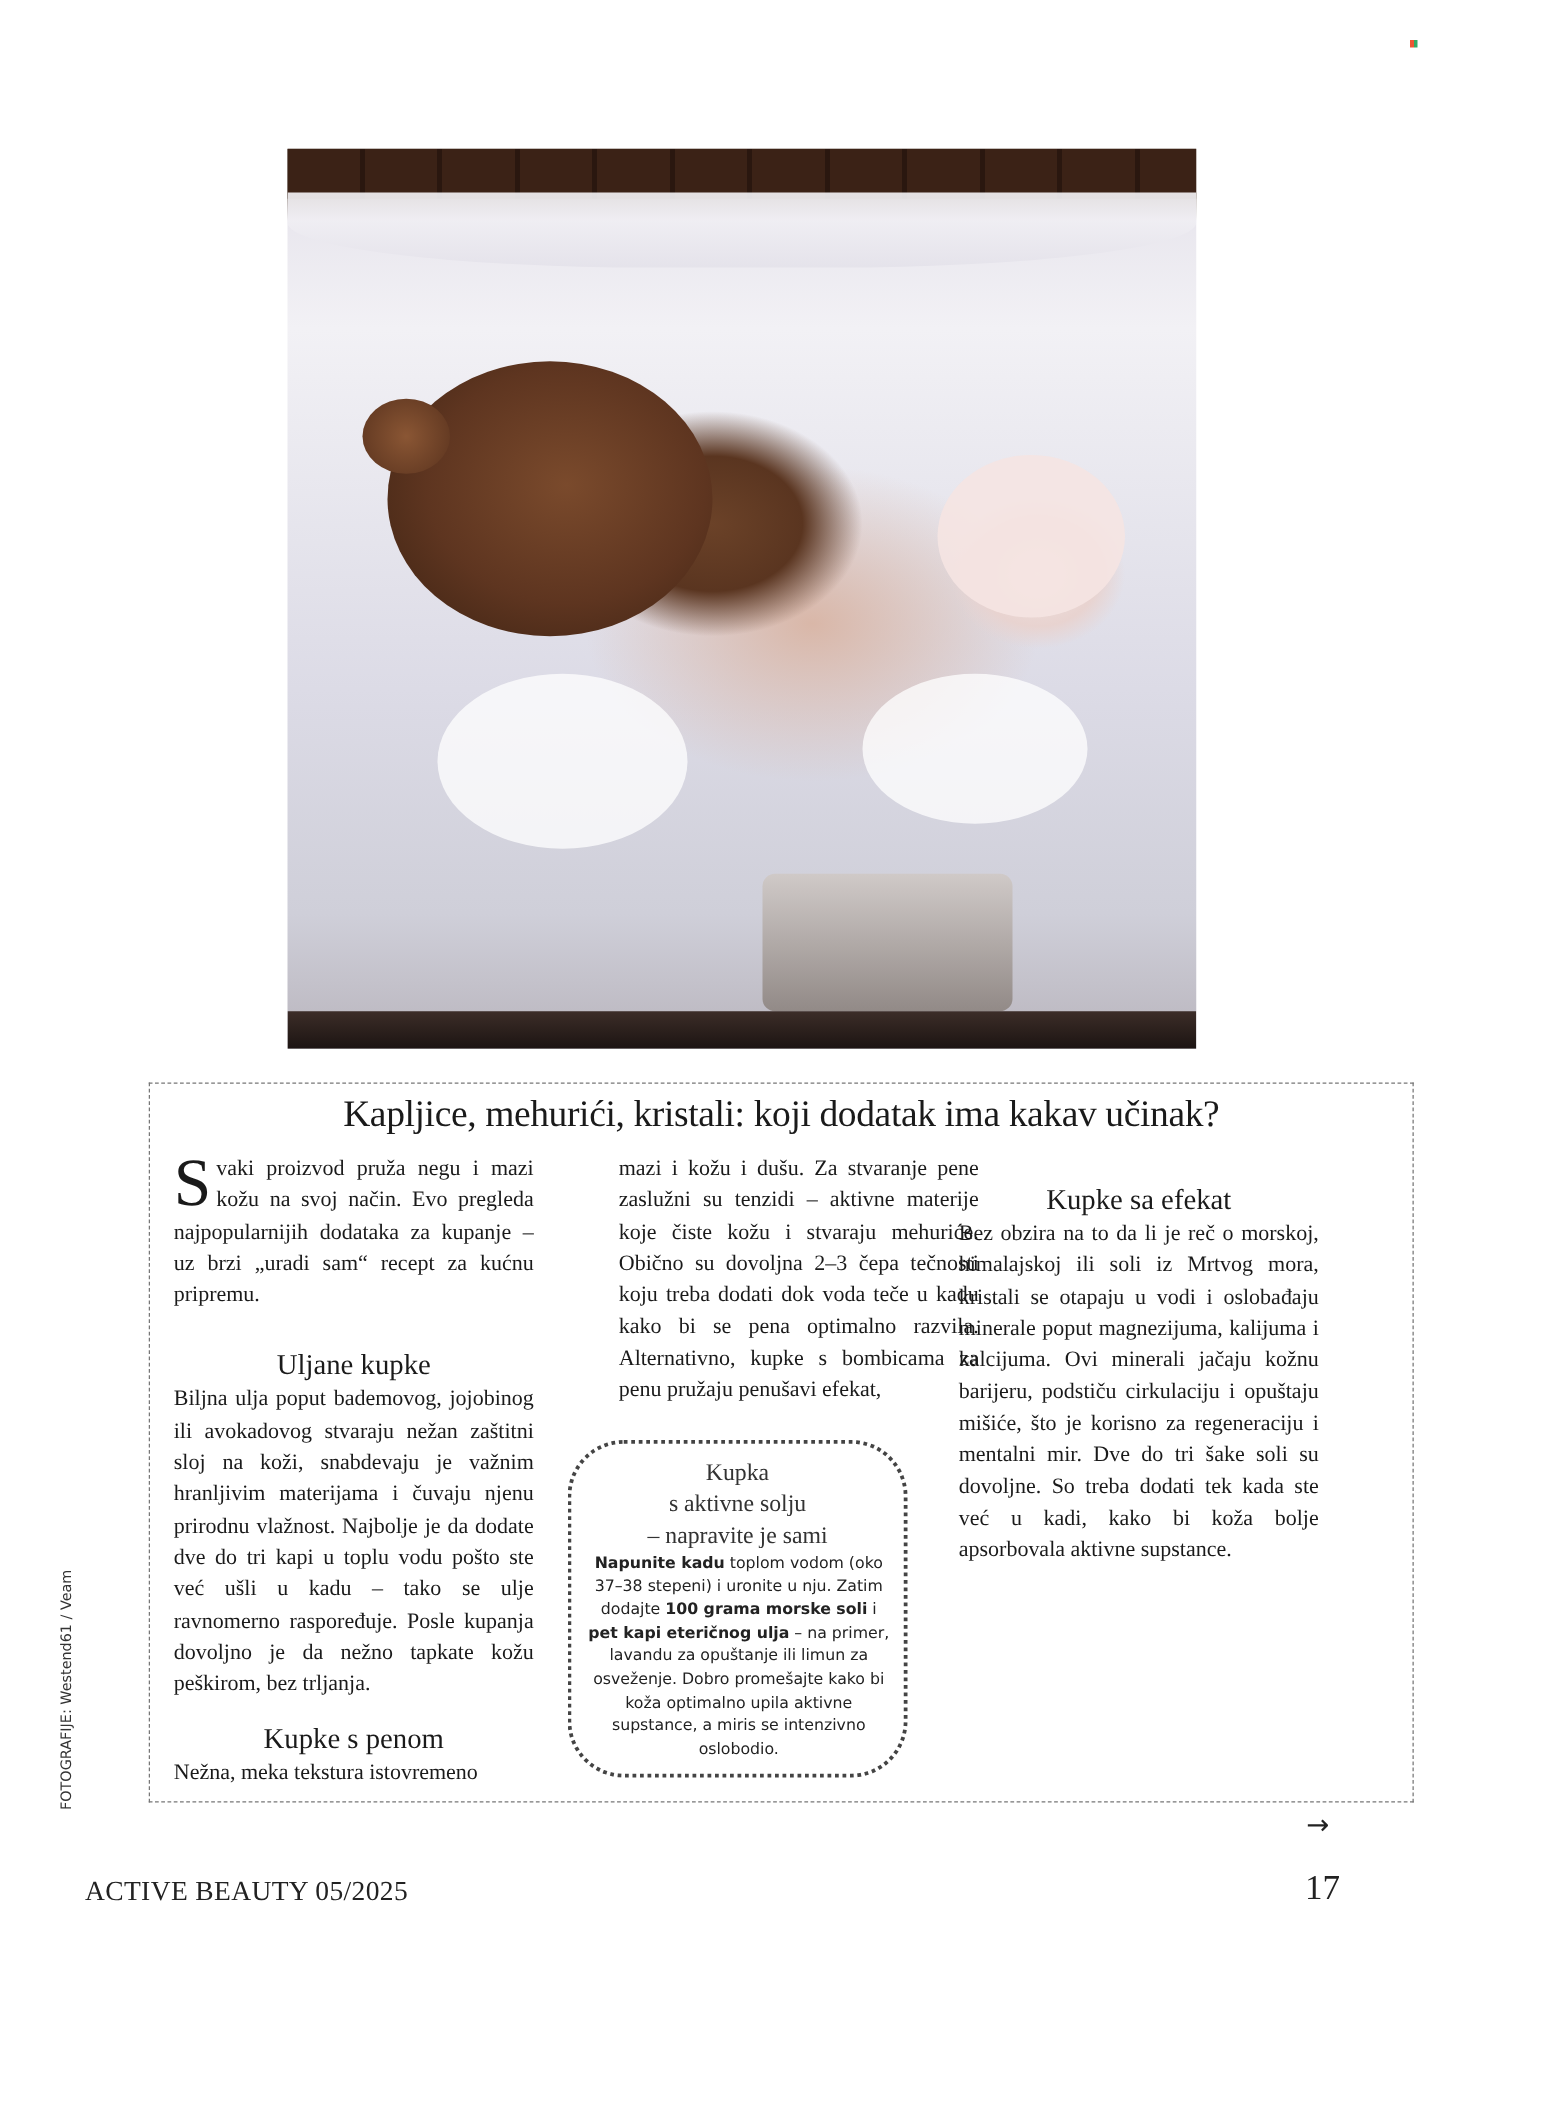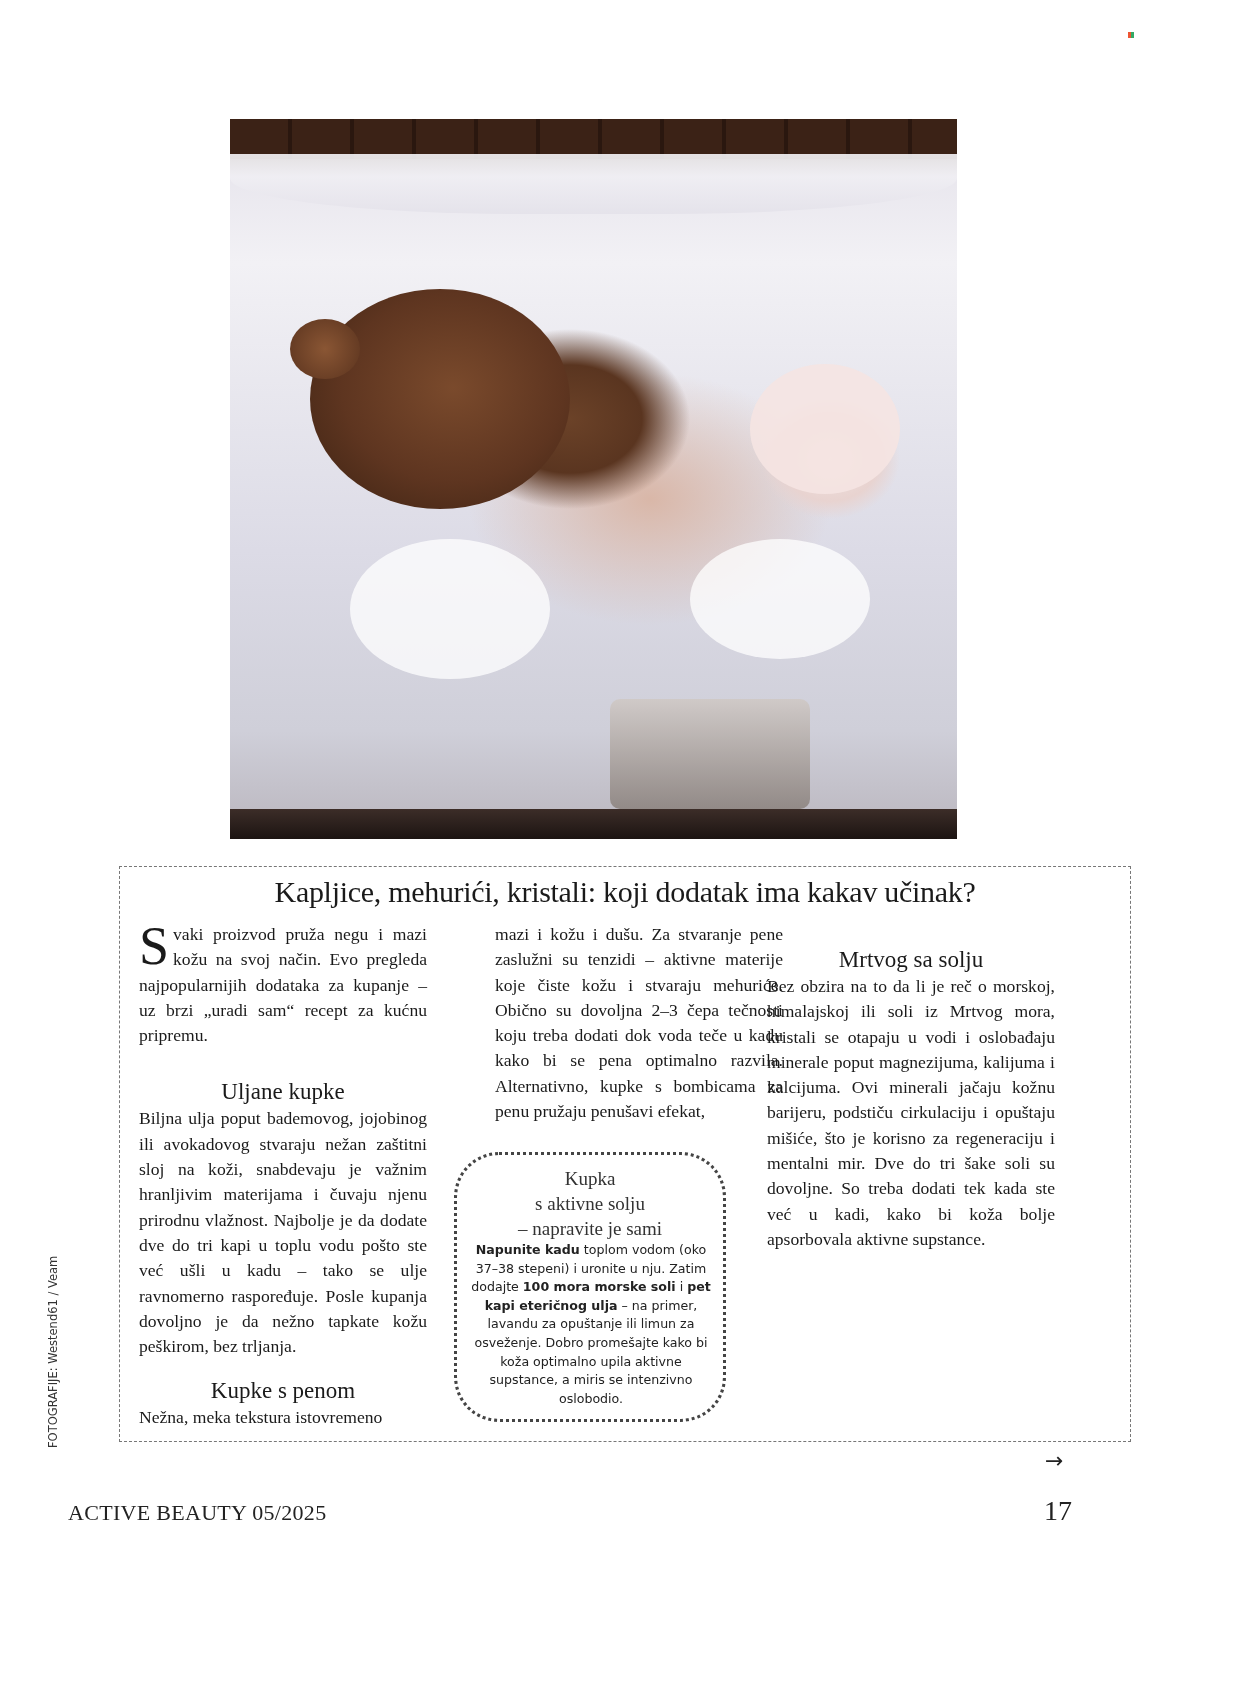--- a/index.html
+++ b/index.html
@@ -87,23 +87,23 @@
 <div class="col col2">
   <p>mazi i kožu i dušu. Za stvaranje pene zaslužni su tenzidi – aktivne materije koje čiste kožu i stvaraju mehuriće. Obično su dovoljna 2–3 čepa tečnosti koju treba dodati dok voda teče u kadu kako bi se pena optimalno razvila. Alternativno, kupke s bombicama za penu pružaju penušavi efekat,</p>
 </div>
 
 <div class="tipbox"></div>
 <div class="tipbox-title">
   <div>Kupka</div>
   <div>s aktivne solju</div>
   <div>– napravite je sami</div>
 </div>
-<div class="tipbox-body"><b>Napunite kadu</b><span> toplom vodom (oko 37–38 stepeni) i uronite u nju. Zatim dodajte </span><b>100 mora morske soli</b><span> i </span><b>pet kapi eteričnog ulja</b><span> – na primer, lavandu za opuštanje ili limun za osveženje. Dobro promešajte kako bi koža optimalno upila aktivne supstance, a miris se intenzivno oslobodio.</span></div>
+<div class="tipbox-body"><b>Napunite kadu</b><span> toplom vodom (oko 37–38 stepeni) i uronite u nju. Zatim dodajte </span><b>100 grama morske soli</b><span> i </span><b>pet kapi eteričnog ulja</b><span> – na primer, lavandu za opuštanje ili limun za osveženje. Dobro promešajte kako bi koža optimalno upila aktivne supstance, a miris se intenzivno oslobodio.</span></div>
 
 <div class="col col3">
-  <h3 style="margin-top:24px">Mrtvog sa solju</h3>
+  <h3 style="margin-top:24px">Kupke sa efekat</h3>
   <p>Bez obzira na to da li je reč o morskoj, himalajskoj ili soli iz Mrtvog mora, kristali se otapaju u vodi i oslobađaju minerale poput magnezijuma, kalijuma i kalcijuma. Ovi minerali jačaju kožnu barijeru, podstiču cirkulaciju i opuštaju mišiće, što je korisno za regeneraciju i mentalni mir. Dve do tri šake soli su dovoljne. So treba dodati tek kada ste već u kadi, kako bi koža bolje apsorbovala aktivne supstance.</p>
 </div>
 
 <div class="credit">FOTOGRAFIJE: Westend61 / Veam</div>
 <div class="arrow">→</div>
 <div class="footer-left">ACTIVE BEAUTY 05/2025</div>
 <div class="footer-right">17</div>
 
 </body></html>

